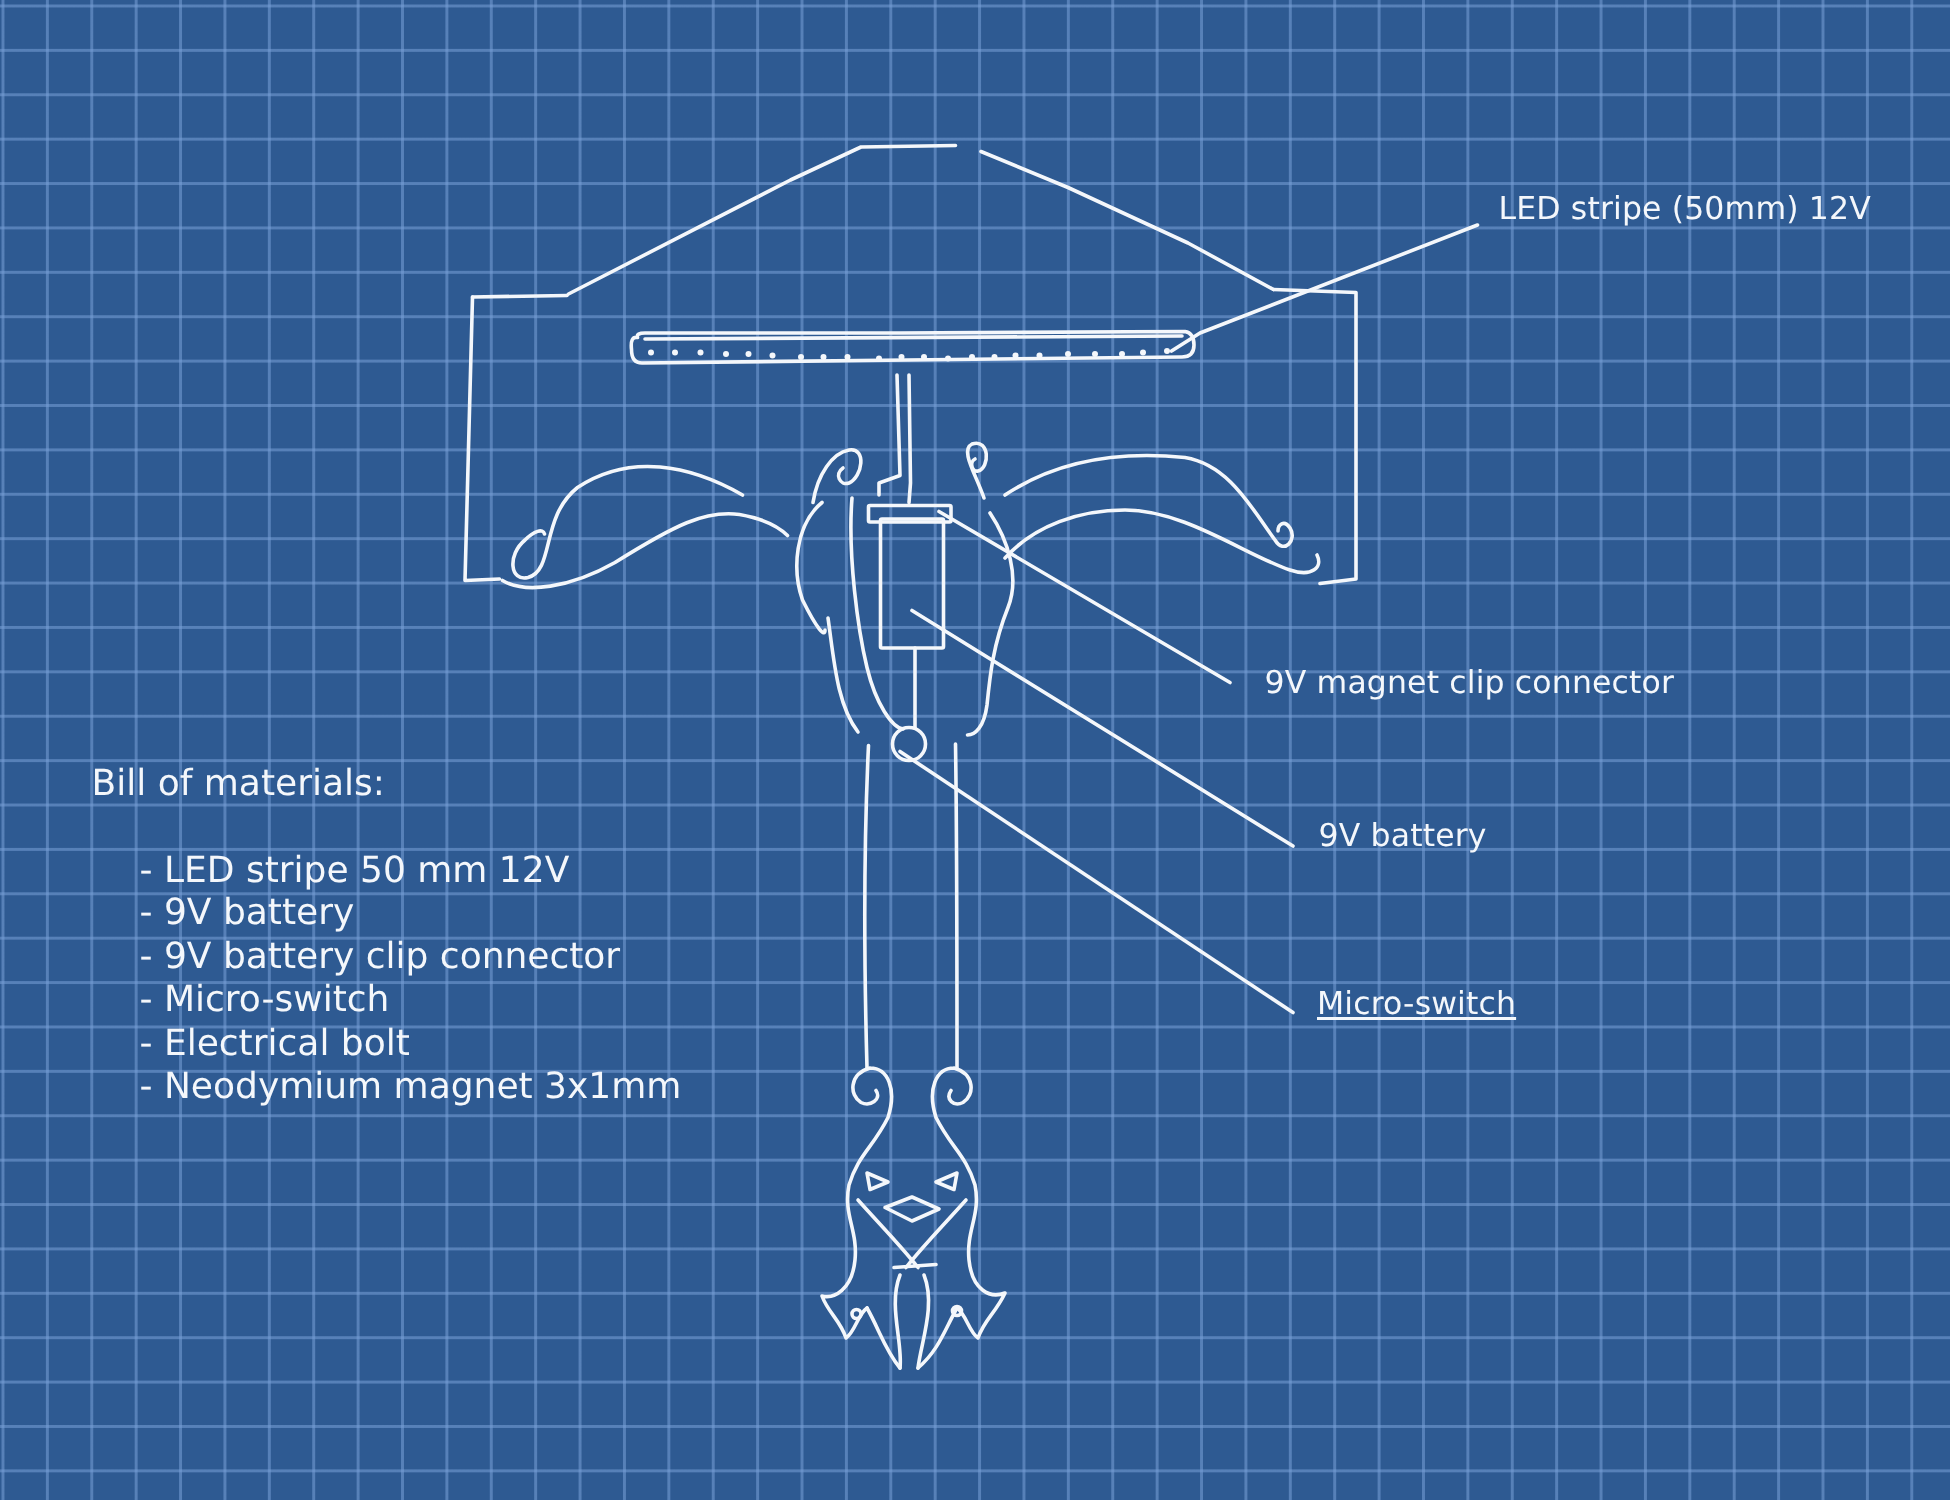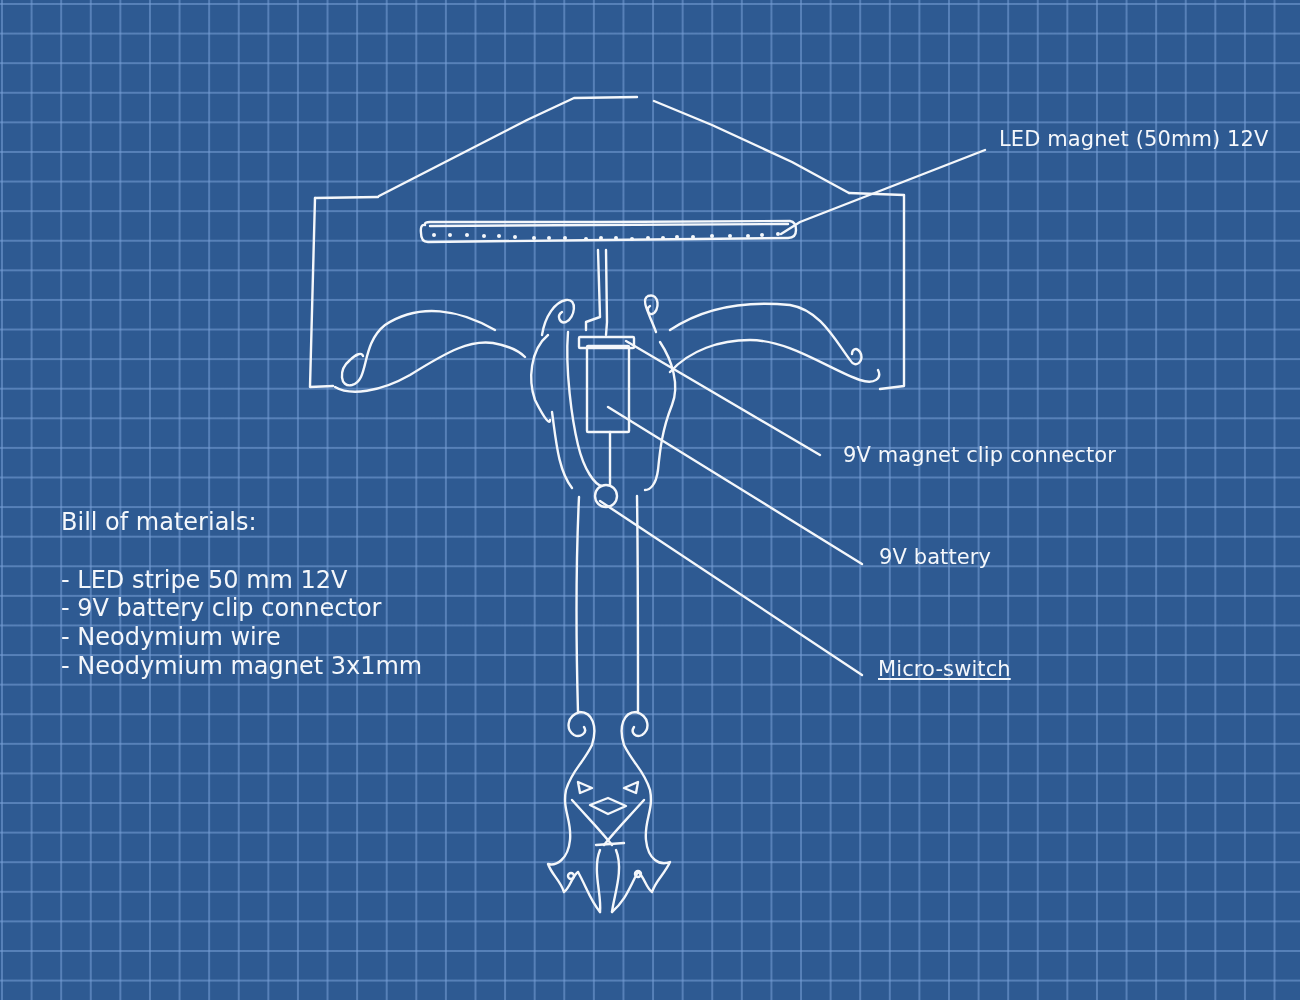--- a/index.html
+++ b/index.html
@@ -15,21 +15,21 @@
     color: #ffffff;
   }
   .canvas { position: absolute; left: 0; top: 0; width: 1300px; height: 1000px; }
   .label {
     position: absolute; font-size: 21px; color: #f4f7fb; white-space: nowrap;
     letter-spacing: 0.1px; line-height: 1;
   }
   .bom { position: absolute; left: 61px; top: 508px; font-size: 24px; line-height: 28.8px; color: #f4f7fb; }
   .bom .title { display: block; margin-bottom: 28.8px; }
   .bom ul { list-style: none; margin: 0; padding: 0; }
-  .bom li { display: block; }
+  .bom li { display: block; padding-left: 32px; }
   svg .ln { fill: none; stroke: #f4f7fb; stroke-width: 2.4; stroke-linecap: round; stroke-linejoin: round; }
   svg .dot { fill: #f4f7fb; }
 </style>
 </head>
 <body>
 
 <svg class="canvas" viewBox="0 0 1300 1000" xmlns="http://www.w3.org/2000/svg">
 
   <g>
     <path class="ln" d="M379,196 L527,120 L574,98 L637,97"></path>
@@ -118,26 +118,28 @@
   </g>
 
   <g>
     <path class="ln" d="M781,234 L800,222 L985,150"></path>
     <path class="ln" d="M626,341 L820,455"></path>
     <path class="ln" d="M608,407 L862,564"></path>
     <path class="ln" d="M600,501 L862,675"></path>
   </g>
 </svg>
 
-<div class="label" style="left:999px; top:129px;">LED magnet (50mm) 12V</div>
+<div class="label" style="left:999px; top:129px;">LED stripe (50mm) 12V</div>
 <div class="label" style="left:843px; top:445px;">9V magnet clip connector</div>
 <div class="label" style="left:879px; top:547px;">9V battery</div>
 <div class="label" style="left:878px; top:659px;text-decoration:underline;">Micro-switch</div>
 
 <div class="bom">
   <span class="title">Bill of materials:</span>
   <ul>
     <li>- LED stripe 50 mm 12V</li>
+    <li>- 9V battery</li>
     <li>- 9V battery clip connector</li>
-    <li>- Neodymium wire</li>
+    <li>- Micro-switch</li>
+    <li>- Electrical bolt</li>
     <li>- Neodymium magnet 3x1mm</li>
   </ul>
 </div>
 
 </body></html>

